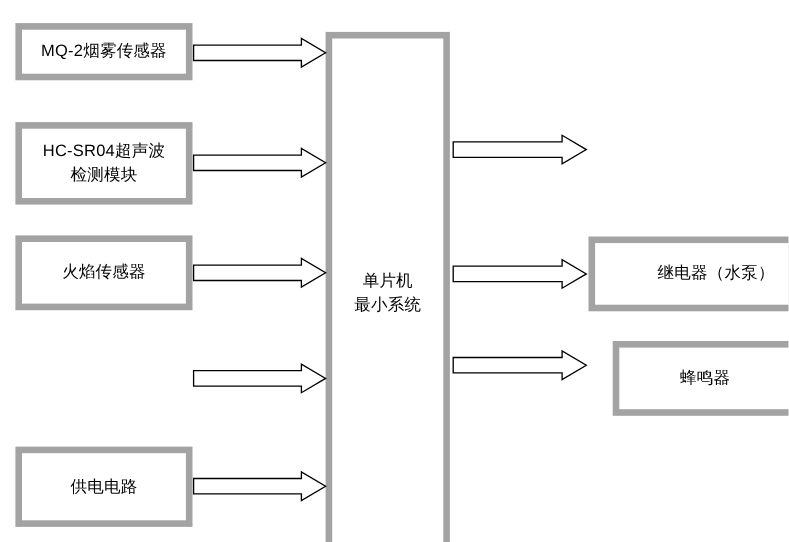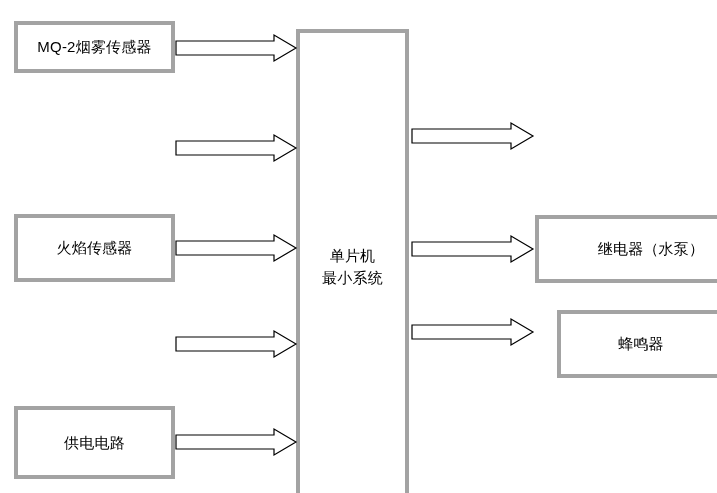--- a/index.html
+++ b/index.html
@@ -13,21 +13,21 @@
   #canvas {
     position: relative;
     width: 717px;
     height: 493px;
     background: #ffffff;
     overflow: hidden;
   }
   .node {
     position: absolute;
     box-sizing: border-box;
-    border: 4px solid #a3a3a3;
+    border: 6px solid #a3a3a3;
     background: #ffffff;
     display: flex;
     align-items: center;
     justify-content: center;
     text-align: center;
     color: #000000;
     font-size: 15px;
     line-height: 1.45;
     white-space: pre-line;
     letter-spacing: 0.2px;
@@ -46,20 +46,24 @@
 </style>
 </head>
 <body>
 
 <div id="canvas">
 
   <div class="node" style="left:14px; top:21px; width:161px; height:52px;">
     <span>MQ-2烟雾传感器</span>
   </div>
 
+  <div class="node" style="left:14px; top:111px; width:161px; height:75px;">
+    <span>HC-SR04超声波
+检测模块</span>
+  </div>
 
   <div class="node" style="left:14px; top:214px; width:161px; height:68px;">
     <span>火焰传感器</span>
   </div>
 
 
   <div class="node" style="left:14px; top:406px; width:161px; height:73px;text-align:right;">
     <span>供电电路</span>
   </div>
 

